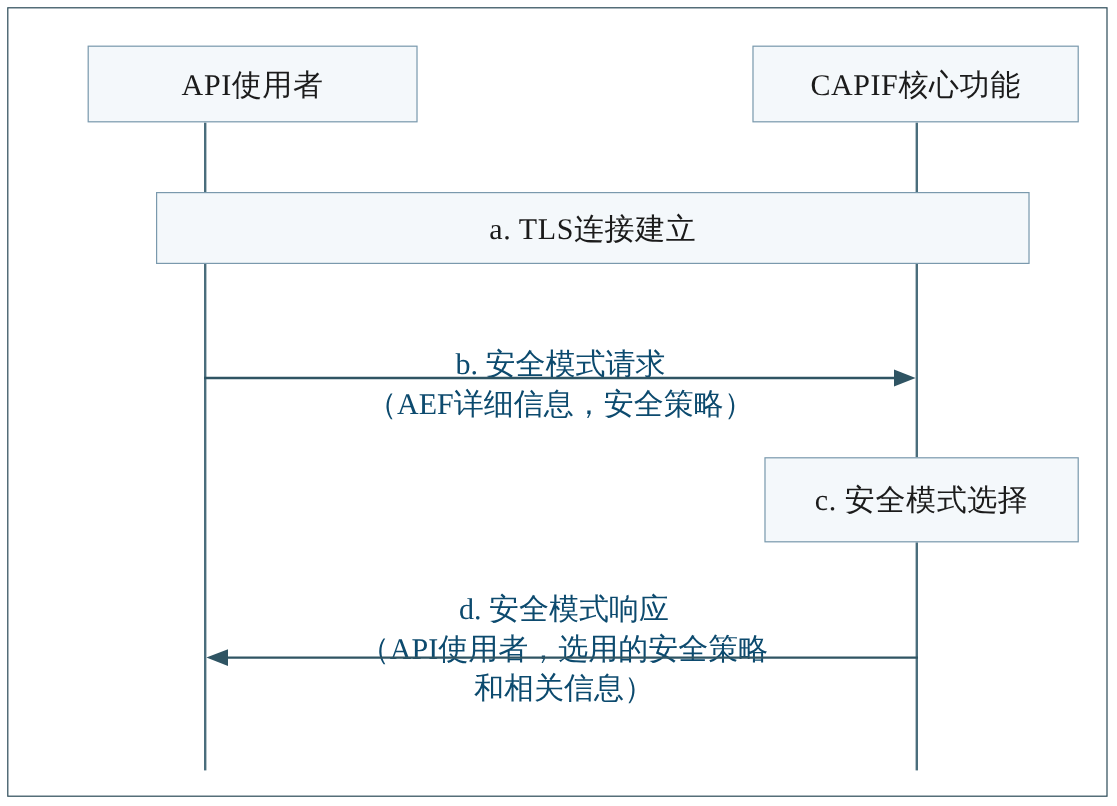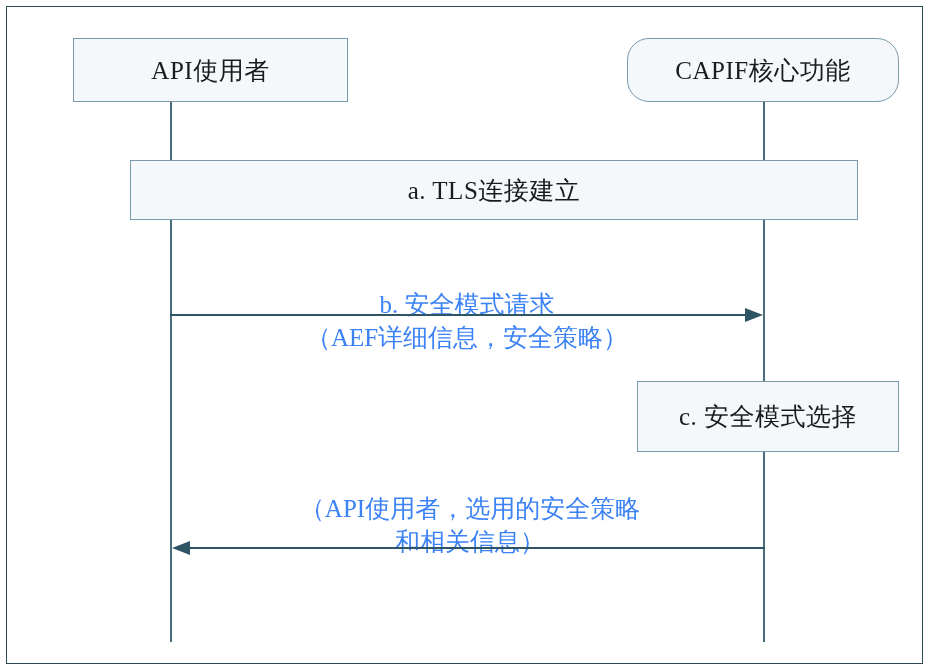--- a/index.html
+++ b/index.html
@@ -39,21 +39,21 @@
     letter-spacing: 0.5px;
     white-space: nowrap;
   }
   .lifeline {
     position: absolute;
     width: 0;
     border-left: 2px solid #4a6d7c;
   }
   .msg-label {
     position: absolute;
-    color: #3b82f6;
+    color: #0c4a6e;
     font-size: 25px;
     text-align: center;
     line-height: 1.32;
     white-space: nowrap;
   }
   .arrow-svg {
     position: absolute;
     overflow: visible;
   }
 </style>
@@ -64,21 +64,21 @@
 
   <div class="outer-frame"></div>
 
   <div class="lifeline" style="left:170px; top:102px; height:540px;"></div>
   <div class="lifeline" style="left:763px; top:102px; height:540px;"></div>
 
   <div class="box" style="left:33px; top:38px; width:275px; height:64px;margin-left:40px;">
     <span>API使用者</span>
   </div>
 
-  <div class="box" style="left:627px; top:38px; width:272px; height:64px;border-radius:22px;">
+  <div class="box" style="left:627px; top:38px; width:272px; height:64px;">
     <span>CAPIF核心功能</span>
   </div>
 
   <div class="box" style="left:130px; top:160px; width:728px; height:60px;">
     <span>a. TLS连接建立</span>
   </div>
 
   <div class="msg-label" style="left:267px; top:288px; width:400px;">
     <div>b. 安全模式请求</div>
     <div>（AEF详细信息，安全策略）</div>
@@ -86,20 +86,21 @@
   <svg class="arrow-svg" style="left:170px; top:300px; width:595px; height:30px;" viewBox="0 0 595 30">
     <line x1="0" y1="15" x2="585" y2="15" stroke="#2f5463" stroke-width="2"></line>
     <polygon points="593,15 575,8 575,22" fill="#2f5463"></polygon>
   </svg>
 
   <div class="box" style="left:637px; top:381px; width:262px; height:71px;">
     <span>c. 安全模式选择</span>
   </div>
 
   <div class="msg-label" style="left:230px; top:492px; width:480px;">
+    <div>d. 安全模式响应</div>
     <div>（API使用者，选用的安全策略</div>
     <div>和相关信息）</div>
   </div>
   <svg class="arrow-svg" style="left:170px; top:533px; width:595px; height:30px;" viewBox="0 0 595 30">
     <line x1="10" y1="15" x2="595" y2="15" stroke="#2f5463" stroke-width="2"></line>
     <polygon points="2,15 20,8 20,22" fill="#2f5463"></polygon>
   </svg>
 
 </div>
 

